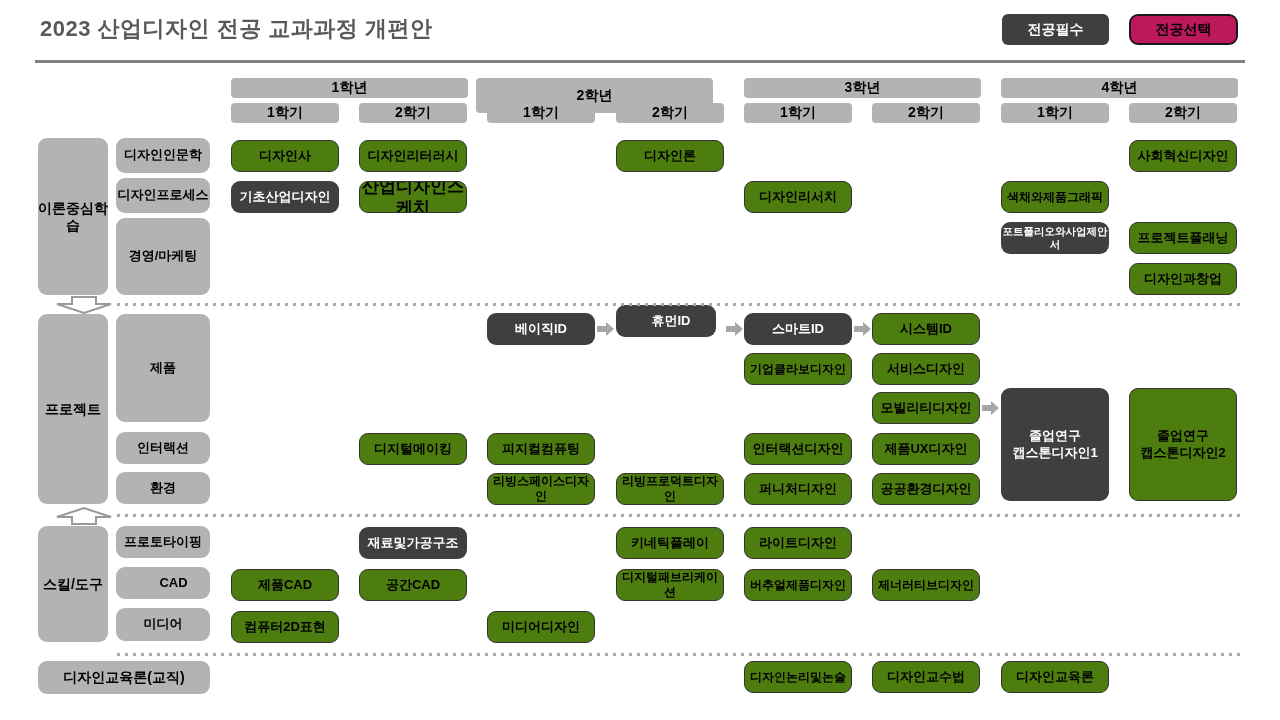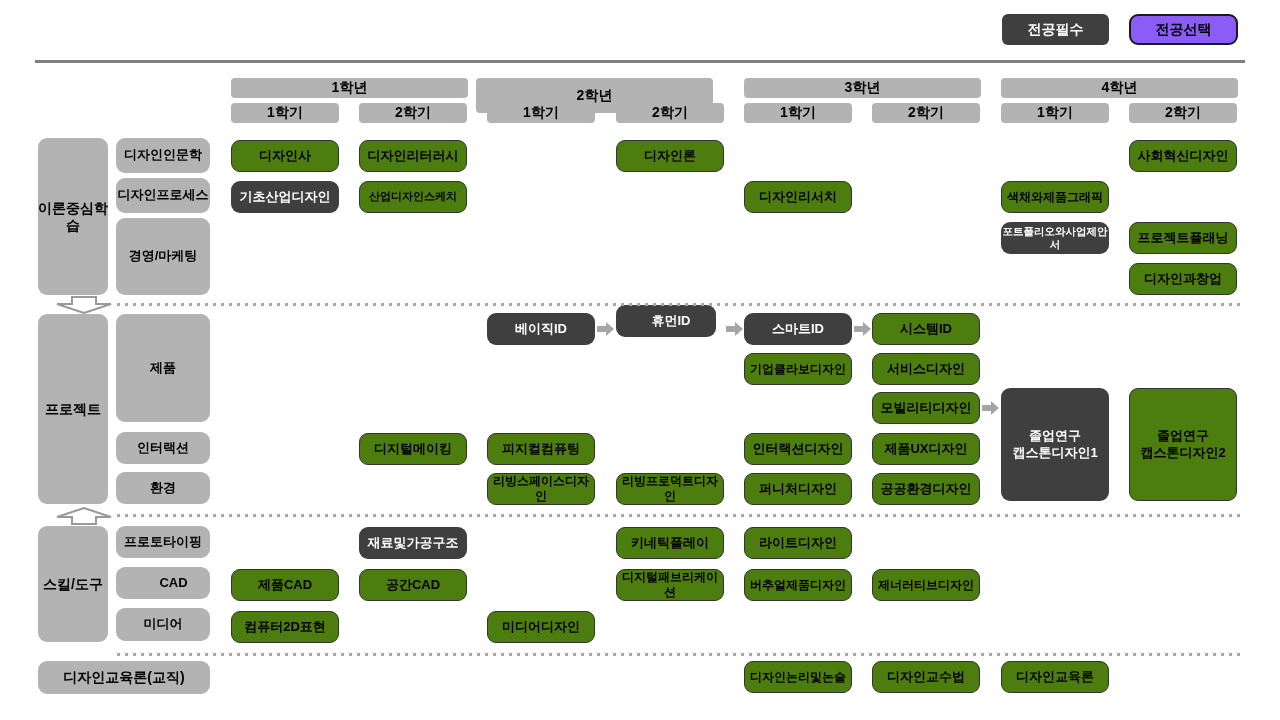--- a/index.html
+++ b/index.html
@@ -10,21 +10,21 @@
   .abs{position:absolute;box-sizing:border-box;}
   .page-title{
     font-size:22px;font-weight:bold;color:#595959;letter-spacing:0.5px;white-space:nowrap;
   }
   .title-underline{background:#808080;height:3px;}
   .chip{
     display:flex;align-items:center;justify-content:center;
     font-size:14px;font-weight:bold;border-radius:6px;
   }
   .chip.required{background:#3f3f3f;color:#ffffff;}
-  .chip.elective{background:#8b5cf6;color:#000000;border:2px solid #1a1a1a;border-radius:9px;}
+  .chip.elective{background:#be185d;color:#000000;border:2px solid #1a1a1a;border-radius:9px;}
   .hdr{
     display:flex;align-items:center;justify-content:center;
     background:#b3b3b3;color:#000;font-size:14px;font-weight:bold;border-radius:4px;
   }
   .cat{
     display:flex;align-items:center;justify-content:center;text-align:center;
     background:#b3b3b3;color:#000;font-size:14px;font-weight:bold;border-radius:9px;
     line-height:1.15;
   }
   .course{
@@ -37,20 +37,21 @@
   .dotline{
     height:3px;
     background-image:repeating-linear-gradient(90deg,#a6a6a6 0 3px,transparent 3px 8px);
   }
   .flow-arrow svg,.section-arrow svg{display:block;}
 </style>
 </head>
 <body>
 
 <div id="canvas">
+  <div class="abs page-title" style="left:40px;top:14px;">2023 산업디자인 전공 교과과정 개편안</div>
   <div class="abs title-underline" style="left:35px;top:60px;width:1210px;"></div>
 
   <div class="abs chip required" style="left:1002px;top:14px;width:107px;height:31px;">전공필수</div>
   <div class="abs chip elective" style="left:1129px;top:14px;width:109px;height:31px;">전공선택</div>
 
   <div id="grid-headers">
       <div class="hdr abs" style="left: 231px; top: 78px; width: 237px; height: 20px;">1학년</div>
       <div class="hdr abs" style="left: 231px; top: 103px; width: 108px; height: 20px;">1학기</div>
       <div class="hdr abs" style="left: 359px; top: 103px; width: 108px; height: 20px;">2학기</div>
       <div class="hdr abs" style="left: 476px; top: 78px; width: 237px; height: 35px;">2학년</div>
@@ -77,21 +78,21 @@
       <div class="cat abs" style="left: 116px; top: 567px; width: 94px; height: 32px; font-size: 13px; padding-left: 21px;">CAD</div>
       <div class="cat abs" style="left: 116px; top: 608px; width: 94px; height: 33px; font-size: 13px;">미디어</div>
       <div class="cat abs" style="left: 38px; top: 661px; width: 172px; height: 33px;">디자인교육론(교직)</div>
     </div>
   <div id="course-boxes">
       <div class="course abs" style="left: 231px; top: 140px; width: 108px; height: 32px;">디자인사</div>
       <div class="course abs" style="left: 359px; top: 140px; width: 108px; height: 32px;">디자인리터러시</div>
       <div class="course abs" style="left: 616px; top: 140px; width: 108px; height: 32px;">디자인론</div>
       <div class="course abs" style="left: 1129px; top: 140px; width: 108px; height: 32px;">사회혁신디자인</div>
       <div class="course required abs" style="left: 231px; top: 181px; width: 108px; height: 32px;">기초산업디자인</div>
-      <div class="course abs" style="left: 359px; top: 181px; width: 108px; height: 32px; font-size: 11px;">산업디자인스케치</div>
+      <div class="course abs" style="left: 359px; top: 181px; width: 108px; height: 32px; font-size: 17px;">산업디자인스케치</div>
       <div class="course abs" style="left: 744px; top: 181px; width: 108px; height: 32px;">디자인리서치</div>
       <div class="course abs" style="left: 1001px; top: 181px; width: 108px; height: 32px; font-size: 12px;">색채와제품그래픽</div>
       <div class="course required abs" style="left: 1001px; top: 222px; width: 108px; height: 32px; font-size: 10.5px;">포트폴리오와사업제안서</div>
       <div class="course abs" style="left: 1129px; top: 222px; width: 108px; height: 32px;">프로젝트플래닝</div>
       <div class="course abs" style="left: 1129px; top: 263px; width: 108px; height: 32px;">디자인과창업</div>
       <div class="course required abs" style="left: 487px; top: 313px; width: 108px; height: 32px;">베이직ID</div>
       <div class="course required abs" style="left: 616px; top: 305px; width: 100px; height: 32px; padding-left: 10px;">휴먼ID</div>
       <div class="course required abs" style="left: 744px; top: 313px; width: 108px; height: 32px;">스마트ID</div>
       <div class="course abs" style="left: 872px; top: 313px; width: 108px; height: 32px;">시스템ID</div>
       <div class="course abs" style="left: 744px; top: 353px; width: 108px; height: 32px; font-size: 12px;">기업클라보디자인</div>

